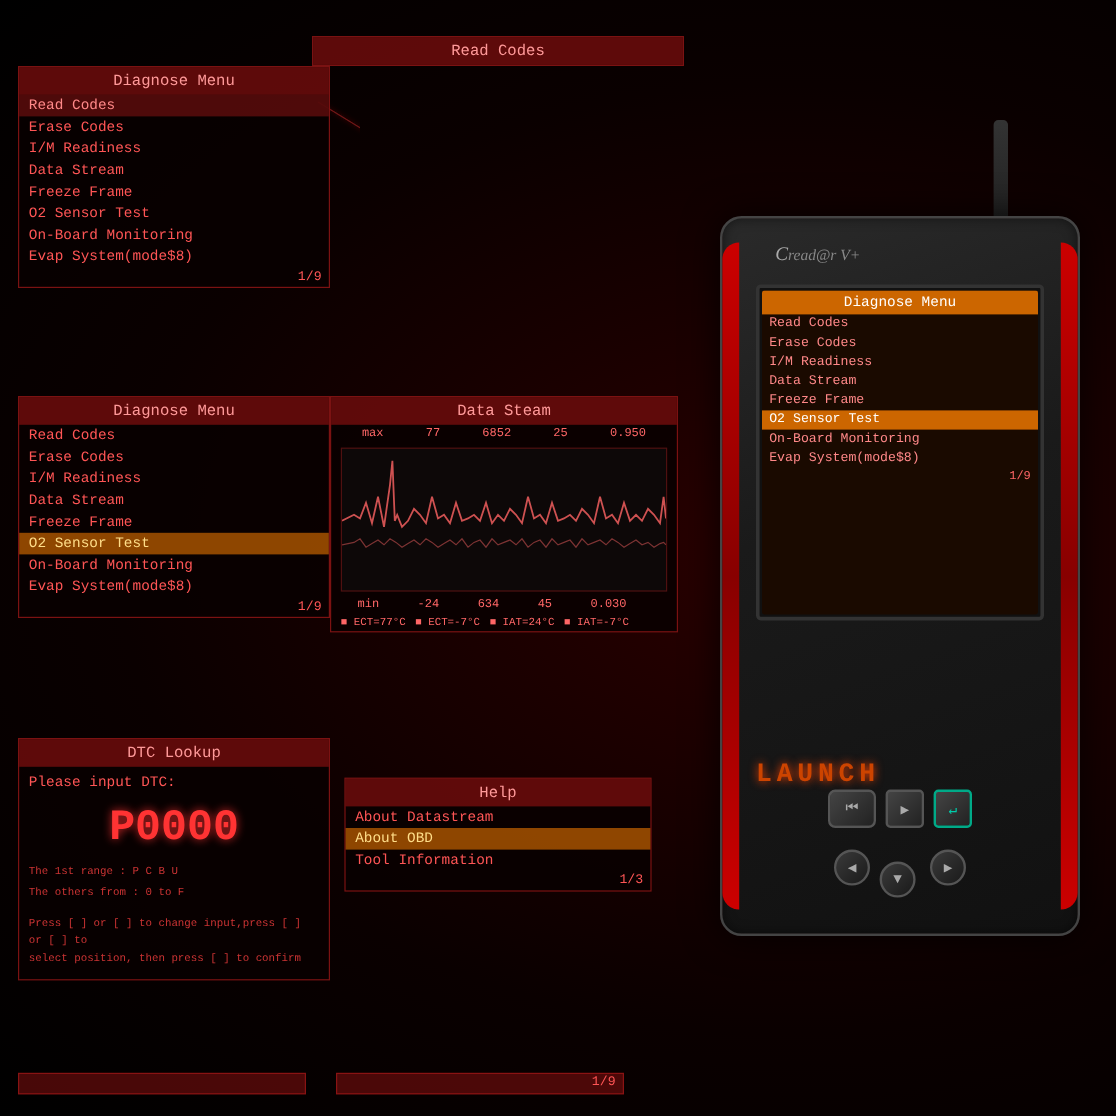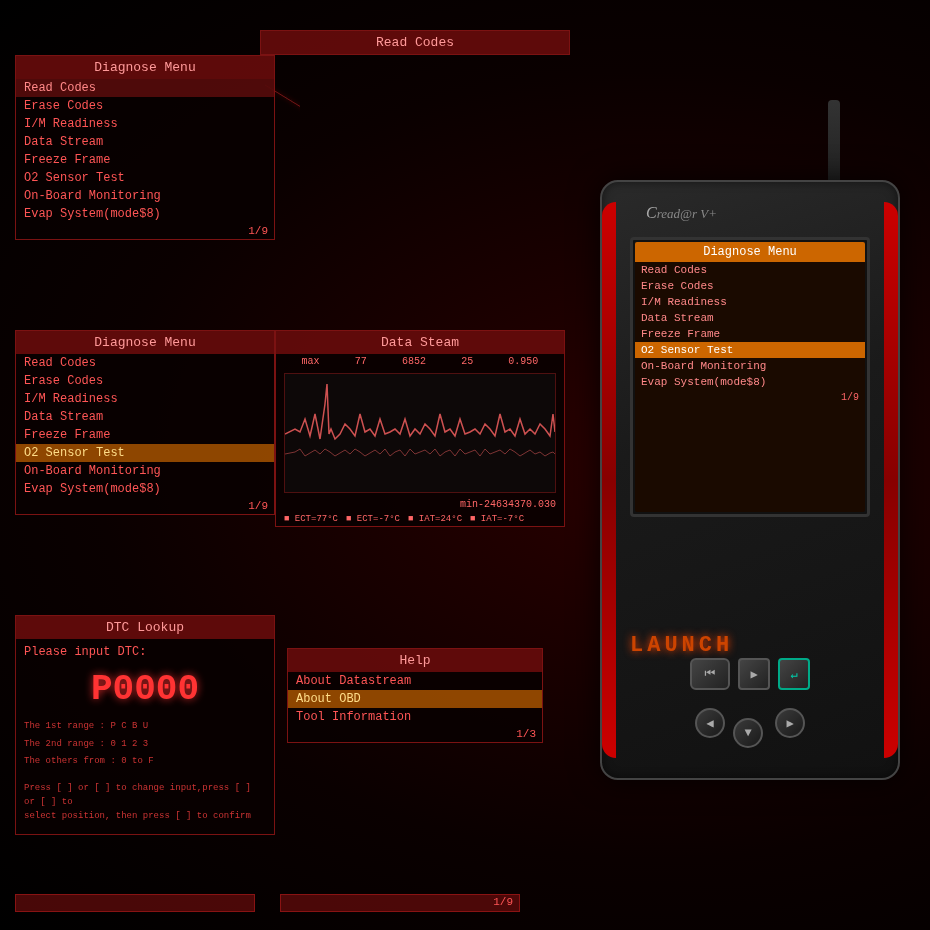--- a/index.html
+++ b/index.html
@@ -106,24 +106,25 @@
     .chart-labels-top {
       display: flex;
       justify-content: space-around;
       padding: 2px 8px;
       font-size: 10px;
       color: #ff6666;
     }
 
     .chart-labels-bottom {
       display: flex;
-      justify-content: flex-end;
-      padding: 2px 8px;
+      justify-content: flex-start;
+      padding: 2px 22px;
       font-size: 10px;
       color: #ff6666;
+      gap: 32px;
     }
 
     .chart-legend {
       display: flex;
       flex-wrap: wrap;
       padding: 2px 8px;
       font-size: 9px;
       color: #ff6666;
       gap: 8px;
     }
@@ -428,37 +429,36 @@
     <svg width="100%" height="100%" xmlns="http://www.w3.org/2000/svg">
 
       <polyline points="0,60 10,55 15,58 20,45 25,62 30,40 35,65 40,30 42,10 44,60 46,55 50,65 55,60 60,50 65,55 70,62 75,40 80,58 85,55 90,62 95,45 100,60 105,58 110,55 115,60 120,45 125,62 130,55 135,60 140,50 145,55 150,62 155,40 160,58 165,55 170,62 175,45 180,60 185,58 190,55 195,60 200,50 205,55 210,62 215,40 220,58 225,55 230,62 235,45 240,60 245,55 250,60 255,50 260,55 265,62 268,40 270,58" fill="none" stroke="rgba(255,100,100,0.8)" stroke-width="1.5"></polyline>
       <polyline points="0,80 10,78 15,75 20,82 25,79 30,76 35,80 40,75 45,78 50,82 55,79 60,76 65,80 70,75 75,78 80,82 85,79 90,76 95,80 100,75 105,82 110,78 115,76 120,82 125,75 130,80 135,78 140,76 145,80 150,75 155,82 160,78 165,76 170,82 175,75 180,80 185,78 190,76 195,82 200,75 205,80 210,78 215,76 220,80 225,75 230,78 235,82 240,79 245,76 250,80 255,78 260,82 265,79 268,78 270,80" fill="none" stroke="rgba(200,80,80,0.6)" stroke-width="1"></polyline>
     </svg>
   </div>
   <div class="chart-labels-bottom">
     <span>min</span>
     <span>-24</span>
     <span>634</span>
-    <span>37</span>
+    <span>45</span>
     <span>0.030</span>
   </div>
   <div class="chart-legend">
     <span>■ ECT=77°C</span>
     <span>■ ECT=-7°C</span>
     <span>■ IAT=24°C</span>
     <span>■ IAT=-7°C</span>
   </div>
 </div>
 
 <div class="panel panel-dtc">
   <div class="panel-title">DTC Lookup</div>
   <div class="panel-item" style="padding-top:6px;">Please input DTC:</div>
   <div class="dtc-code glow-red">P0000</div>
   <div class="dtc-info">The 1st range : P C B U</div>
-  <div class="dtc-info">The 2nd range : 0 1 2 3</div>
   <div class="dtc-info">The others from : 0 to F</div>
   <div class="dtc-info" style="margin-top:8px; line-height:1.6;">
     Press [  ] or [  ] to change input,press [  ] or [  ] to<br>select position, then press [  ] to confirm
   </div>
 </div>
 
 <div class="panel panel-help">
   <div class="panel-title">Help</div>
   <div class="panel-item">About Datastream</div>
   <div class="panel-item selected">About OBD</div>

